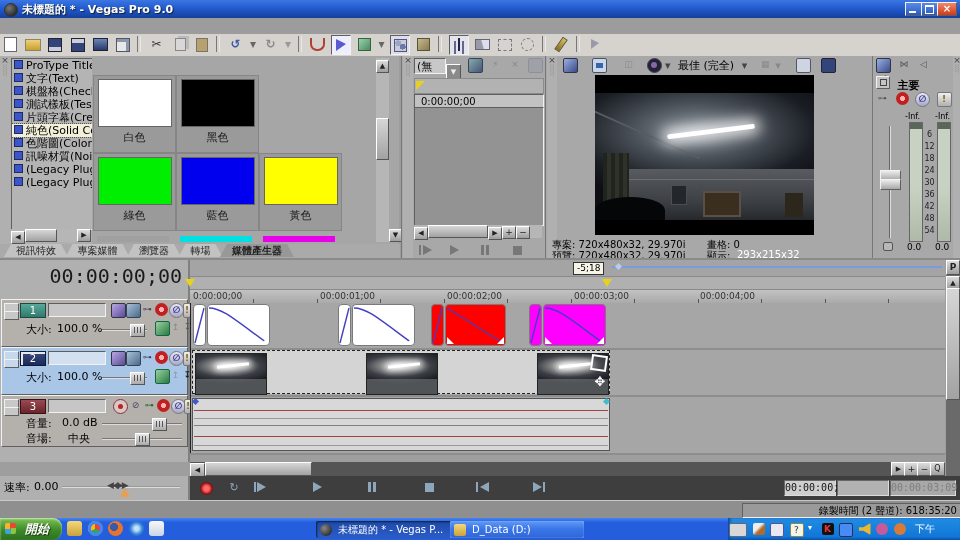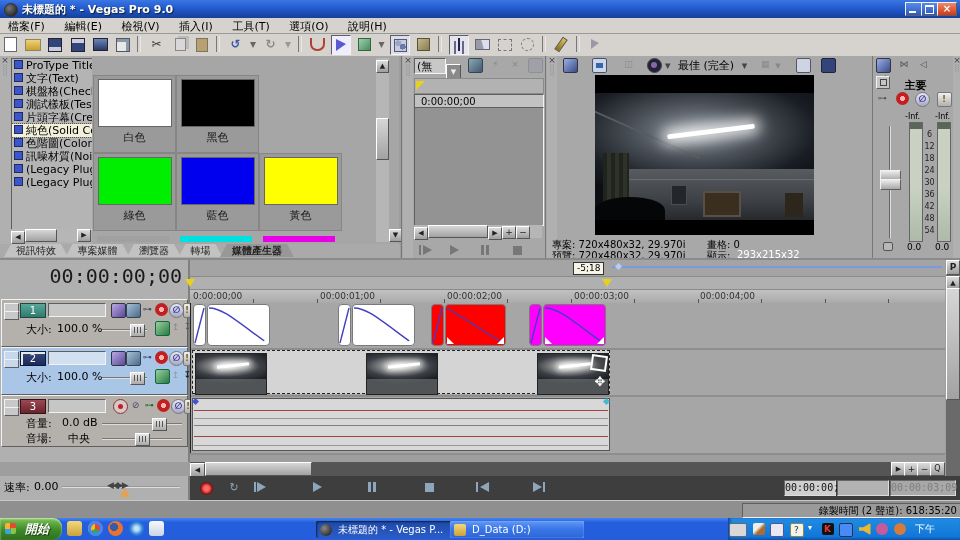--- a/index.html
+++ b/index.html
@@ -81,29 +81,20 @@
     <div class="abs" style="left:22px;top:2px;color:#fff;font-weight:bold;font-size:11px;text-shadow:1px 1px 1px #123;">未標題的 * - Vegas Pro 9.0</div>
     <div class="abs bo" style="left:905px;top:2px;width:15px;height:12px;background:linear-gradient(180deg,#5a8ae8,#2a5ac0);">
         <div class="abs" style="left:3px;top:8px;width:7px;height:2px;background:#fff;"></div>
       </div>
     <div class="abs bo" style="left:921px;top:2px;width:15px;height:12px;background:linear-gradient(180deg,#5a8ae8,#2a5ac0);">
         <div class="abs" style="left:3px;top:2px;width:7px;height:6px;border:1px solid #fff;border-top-width:2px;"></div>
       </div>
     <div class="abs bo" style="left:937px;top:2px;width:18px;height:12px;background:linear-gradient(180deg,#f08868,#d03a18);color:#fff;text-align:center;line-height:11px;font-size:10px;font-weight:bold;"><span>×</span></div>
   </div>
 
-  <div class="abs" style="left:0;top:18px;width:960px;height:15px;background:#d6d3ce;border-bottom:1px solid #9a9a9a;">
-    <span class="menu-item">檔案(F)</span>
-    <span class="menu-item">編輯(E)</span>
-    <span class="menu-item">檢視(V)</span>
-    <span class="menu-item">插入(I)</span>
-    <span class="menu-item">工具(T)</span>
-    <span class="menu-item">選項(O)</span>
-    <span class="menu-item">說明(H)</span>
-  </div>
 
   <div class="abs" style="left:0;top:34px;width:960px;height:22px;background:#d6d3ce;border-bottom:1px solid #8a8a8a;">
     <span class="tb-icon"><span style="display:inline-block;width:11px;height:13px;background:#fff;border:1px solid #667;margin-top:2px;"></span></span>
     <span class="tb-icon"><span style="display:inline-block;width:14px;height:10px;background:linear-gradient(180deg,#f0d078,#c8a030);border:1px solid #886;margin-top:4px;"></span></span>
     <span class="tb-icon"><span style="display:inline-block;width:12px;height:12px;background:#33447a;border:1px solid #223;margin-top:3px;box-shadow:inset 0 -4px 0 #ccd;"></span></span>
     <span class="tb-icon"><span style="display:inline-block;width:12px;height:12px;background:#33447a;border:1px solid #223;margin-top:3px;box-shadow:inset 0 4px 0 #ccd;"></span></span>
     <span class="tb-icon"><span style="display:inline-block;width:13px;height:11px;background:linear-gradient(180deg,#6a86b8,#2a3a6a);border:1px solid #223;margin-top:3px;"></span></span>
     <span class="tb-icon"><span style="display:inline-block;width:12px;height:12px;background:#e8e8e8;border:1px solid #556;margin-top:3px;box-shadow:inset -3px 3px 0 #89a;"></span></span>
     <span class="tb-sep"></span>
     <span class="tb-icon">✂</span>
@@ -272,21 +263,21 @@
 
   <div class="abs" style="left:872px;top:56px;width:88px;height:202px;background:#a8a8a8;border-left:1px solid #777;">
     <div class="abs" style="left:3px;top:2px;width:72px;height:15px;">
       <span class="hdr-ico" style="background:linear-gradient(135deg,#9ab0e0,#3a4a8a);border:1px solid #334;margin-left:0;"></span>
       <span class="hdr-ico" style="color:#555;">⋈</span>
       <span class="hdr-ico" style="color:#555;">◁</span>
       <span class="hdr-ico" style="color:#1a7a1a;font-weight:bold;">✚</span>
     </div>
     <div class="abs" style="left:3px;top:20px;width:80px;height:14px;">
       <span class="bo" style="display:inline-block;width:12px;height:11px;background:#c4c4c4;"><span style="display:block;width:5px;height:5px;border:1px solid #444;margin:2px auto 0;"></span></span>
-      <span style="font-weight:bold;margin-left:11px;">主要</span>
+      <span style="font-weight:bold;margin-left:4px;">主要</span>
     </div>
     <div class="abs" style="left:3px;top:36px;width:80px;height:14px;">
       <span class="hdr-ico" style="color:#555;margin-left:0;">⊶</span>
       <span class="hdr-ico gear"></span>
       <span class="hdr-ico mute">∅</span>
       <span class="hdr-ico solo">!</span>
     </div>
 
     <div class="abs" style="left:0;top:52px;width:88px;height:150px;">
       <span class="abs" style="left:32px;top:4px;font-size:8px;">-Inf.</span>

